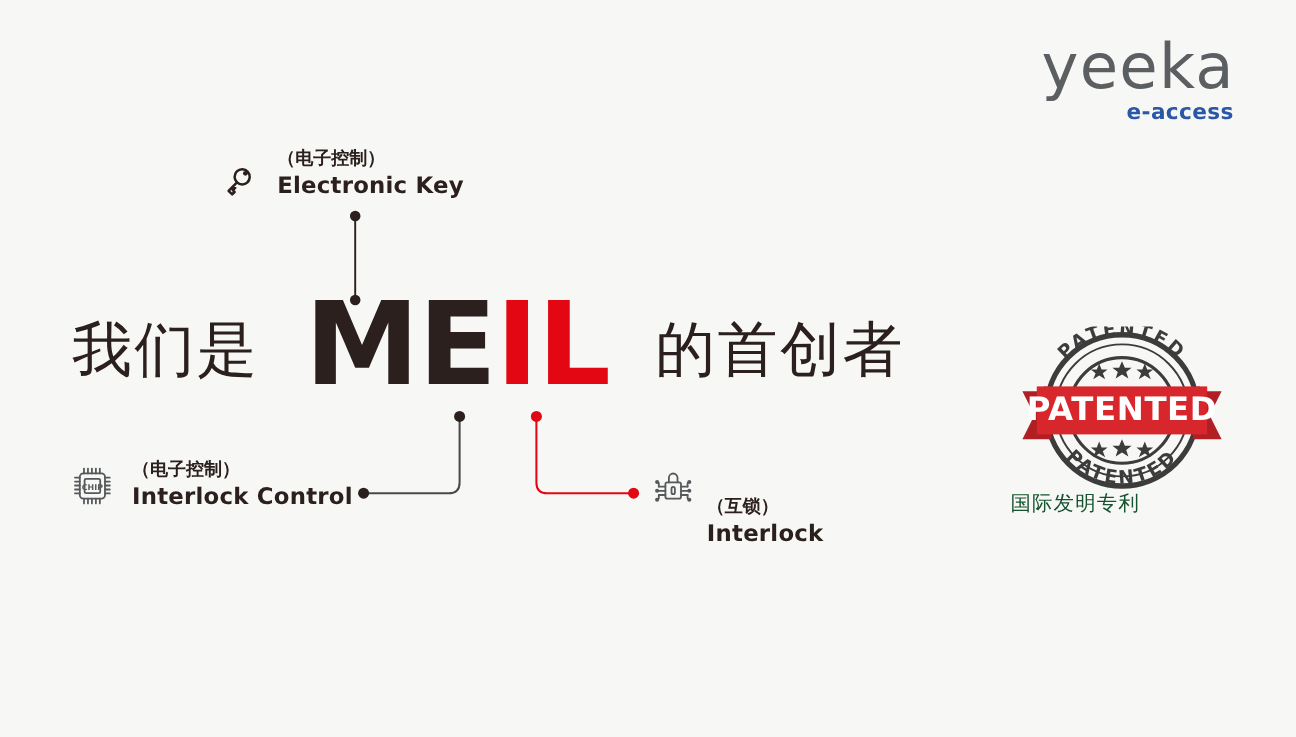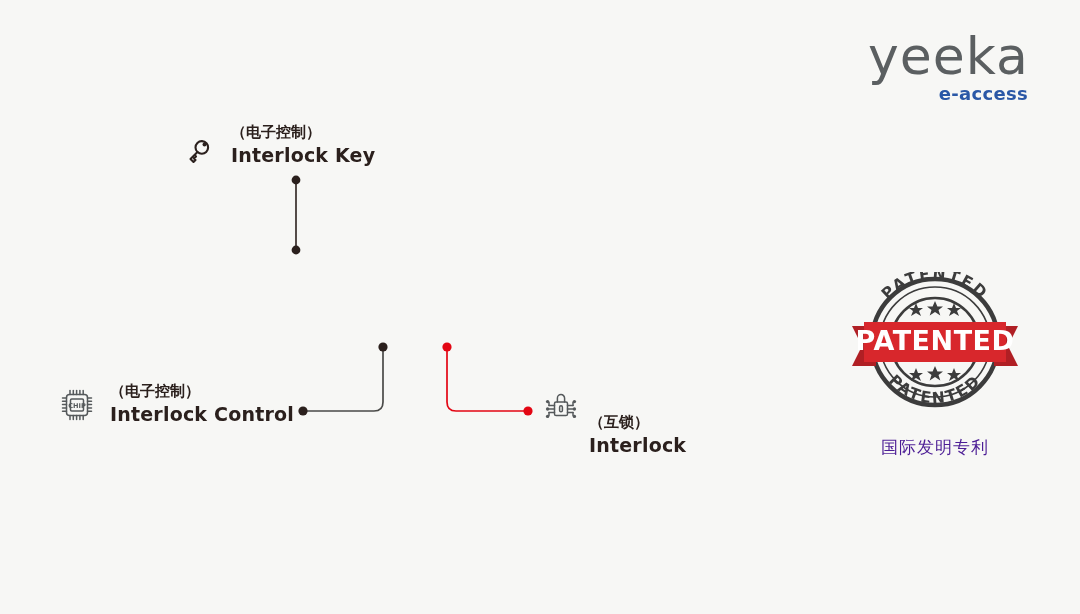--- a/index.html
+++ b/index.html
@@ -133,27 +133,27 @@
   #patent-badge {
     position: absolute;
     left: 842px;
     top: 272px;
     width: 186px;
     height: 140px;
   }
   #patent-caption {
     position: absolute;
     left: 842px;
-    top: 436px;
+    top: 408px;
     width: 186px;
-    text-align: center;
+    text-align: left;
     font-family: "DejaVu Sans", sans-serif;
     font-size: 17px;
     font-weight: 500;
-    color: #4c1d95;
+    color: #14532d;
     letter-spacing: 1px;
   }
 </style>
 </head>
 <body>
 
 <div class="slide">
 
   <div id="brand-logo">
     <div id="brand-wordmark">yeeka</div>
@@ -174,33 +174,40 @@
       <circle cx="383" cy="347" r="4.6" fill="#2b201d"></circle>
     </g>
 
     <g>
       <path d="M 447 350 L 447 402 Q 447 411 456 411 L 525 411" fill="none" stroke="#e30613" stroke-width="1.7"></path>
       <circle cx="447" cy="347" r="4.6" fill="#e30613"></circle>
       <circle cx="528" cy="411" r="4.6" fill="#e30613"></circle>
     </g>
   </svg>
 
+  <div id="headline">
+    <span class="cn-phrase">我们是</span>
+    <span id="headline-acronym">
+      <span class="acr-dark">ME</span><span class="acr-red">IL</span>
+    </span>
+    <span class="cn-phrase">的首创者</span>
+  </div>
 
   <div class="callout-icon" id="icon-key">
     <svg viewBox="0 0 36 36" width="36" height="36" xmlns="http://www.w3.org/2000/svg">
       <g fill="none" stroke="#2b201d" stroke-width="2.1" stroke-linecap="round" stroke-linejoin="round">
         <path d="M 13.5 22 L 6.5 29 L 9.5 32 L 11.5 30 L 10 28.5 L 12 26.5 L 10.8 25.2"></path>
         <path d="M 13.5 22 A 6.3 6.3 0 1 1 22.5 13.2 A 6.3 6.3 0 0 1 13.5 22 Z"></path>
       </g>
       <circle cx="20.5" cy="14.4" r="2.0" fill="#2b201d"></circle>
     </svg>
   </div>
   <div class="callout-label" id="callout-key-label">
     <div class="callout-cn">（电子控制）</div>
-    <div class="callout-en">Interlock Key</div>
+    <div class="callout-en">Electronic Key</div>
   </div>
 
   <div class="callout-icon" id="icon-chip">
     <svg viewBox="0 0 38 38" width="38" height="38" xmlns="http://www.w3.org/2000/svg">
       <g stroke="#55595b" stroke-width="1.5" fill="none" stroke-linecap="round">
         <rect x="8.5" y="8.5" width="21" height="21" rx="3"></rect>
         <rect x="12.5" y="13" width="13" height="12" rx="1.2"></rect>
 
         <line x1="12" y1="8.5" x2="12" y2="4.5"></line>
           <line x1="15.3" y1="8.5" x2="15.3" y2="4.5"></line>

